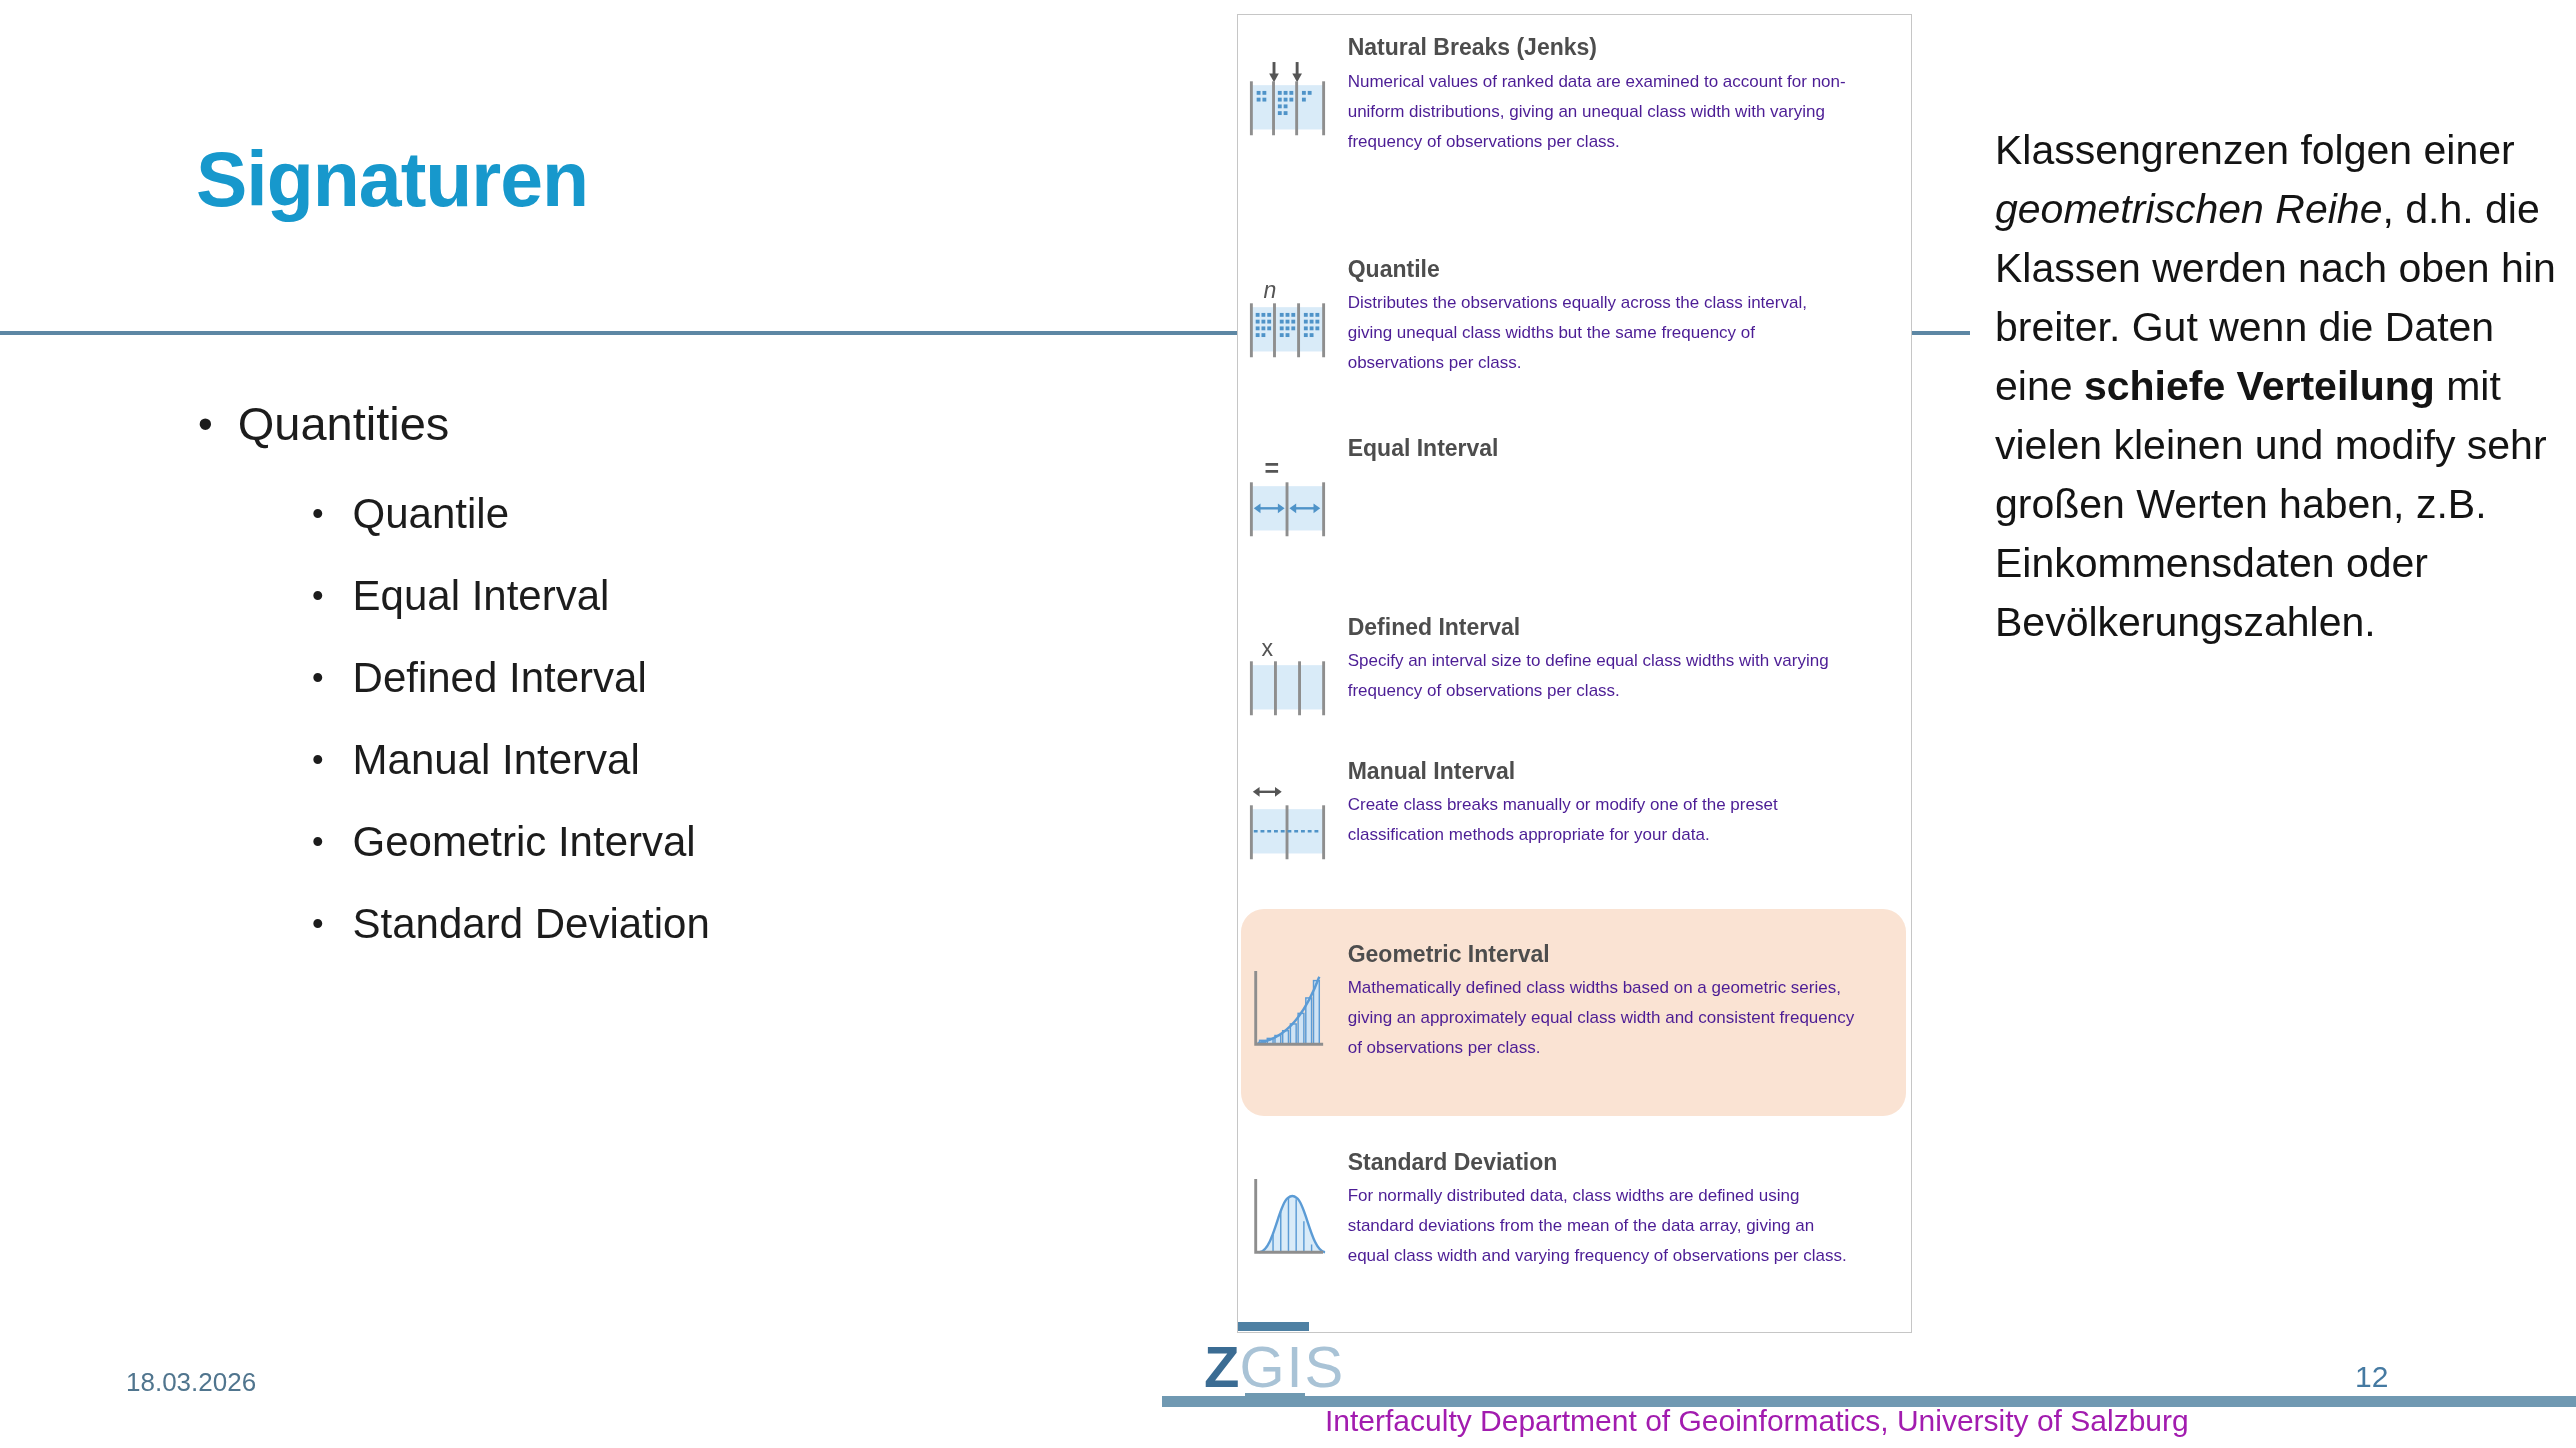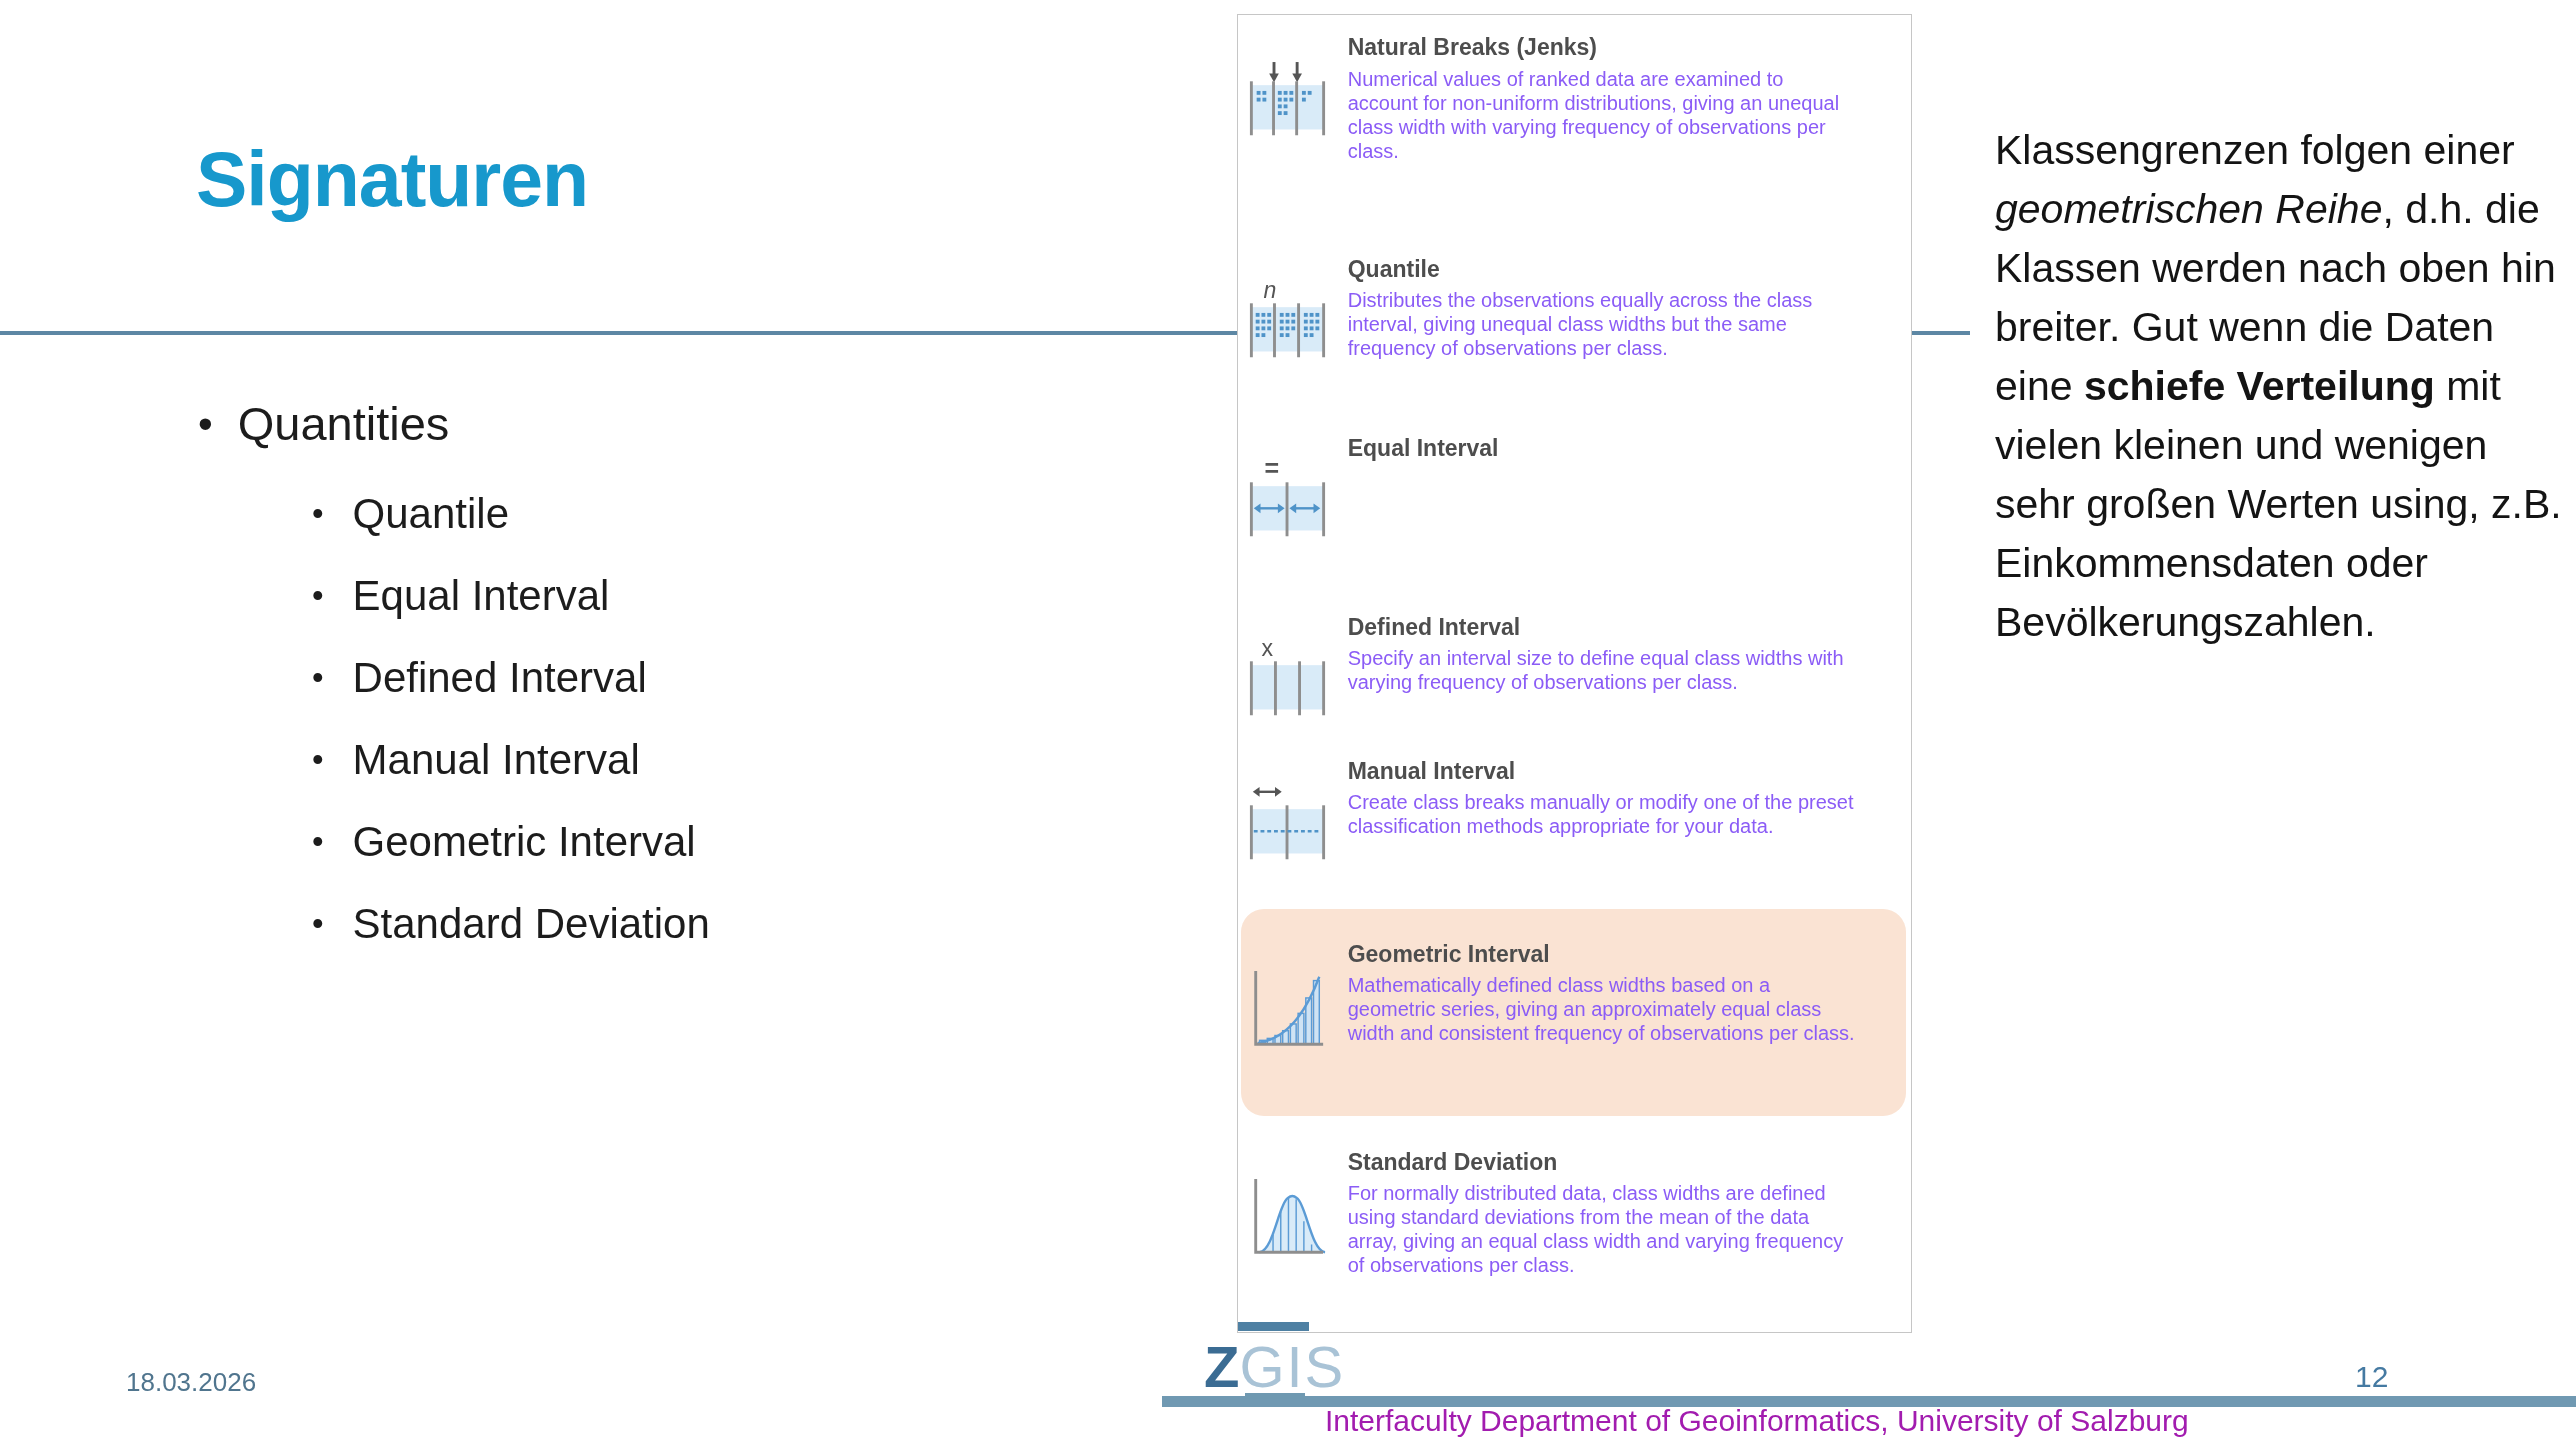--- a/index.html
+++ b/index.html
@@ -25,21 +25,21 @@
   .panel{position:absolute;left:1237px;top:13.5px;width:673px;height:1317px;background:#ffffff;
          border:1.9px solid #c6c6c6;z-index:3;overflow:hidden;}
   .highlight{position:absolute;left:2.9px;top:894px;width:665px;height:207px;background:#fae3d3;
              border-radius:23px;}
   .method{position:absolute;left:9.7px;display:flex;width:657px;}
   .m0{top:18.4px;}  .m1{top:240px;} .m2{top:419px;} .m3{top:598px;}
   .m4{top:742px;} .m5{top:925px;} .m6{top:1133px;}
   .icon-col{width:100px;flex:0 0 100px;padding-top:23px;}
   .text-col{width:507px;}
   .method h3{margin:0;font-size:23px;font-weight:bold;color:#4d4d4d;line-height:29px;}
-  .method p{margin:4.8px 0 0 0;font-size:20px;color:#8b5cf6;line-height:24px;}
+  .method p{margin:4.8px 0 0 0;font-size:17px;color:#4c1d95;line-height:30px;}
   .fragment{position:absolute;left:0;top:1307px;width:71px;height:9.7px;background:#4e80a3;}
 
   
   .note{position:absolute;left:1995px;top:121px;width:580px;font-size:41px;line-height:59px;
         color:#141414;z-index:2;}
   .note .it{font-style:italic;}
   .note .bd{font-weight:bold;}
 
   
   .date{position:absolute;left:126px;top:1367px;font-size:26px;color:#50758e;}
@@ -293,21 +293,21 @@
       </div>
       <div class="text-col">
         <h3>Standard Deviation</h3>
         <p>For normally distributed data, class widths are defined using standard deviations from the mean of the data array, giving an equal class width and varying frequency of observations per class.</p>
       </div>
     </div>
 
     <div class="fragment"></div>
   </div>
 
-  <div class="note"><span>Klassengrenzen folgen einer </span><span class="it">geometrischen Reihe</span><span>, d.h. die Klassen werden nach oben hin breiter. Gut wenn die Daten eine </span><span class="bd">schiefe Verteilung</span><span> mit vielen kleinen und wenigen sehr großen Werten using, z.B. Einkommensdaten oder Bevölkerungszahlen.</span></div>
+  <div class="note"><span>Klassengrenzen folgen einer </span><span class="it">geometrischen Reihe</span><span>, d.h. die Klassen werden nach oben hin breiter. Gut wenn die Daten eine </span><span class="bd">schiefe Verteilung</span><span> mit vielen kleinen und modify sehr großen Werten haben, z.B. Einkommensdaten oder Bevölkerungszahlen.</span></div>
 
   <div class="date">18.03.2026</div>
 
   <div class="logo">
     <span class="z">Z</span><span class="gis">GIS</span>
     <div class="underscore"></div>
   </div>
 
   <div class="affil">Interfaculty Department of Geoinformatics, University of Salzburg</div>
   <div class="pagenum">12</div>

